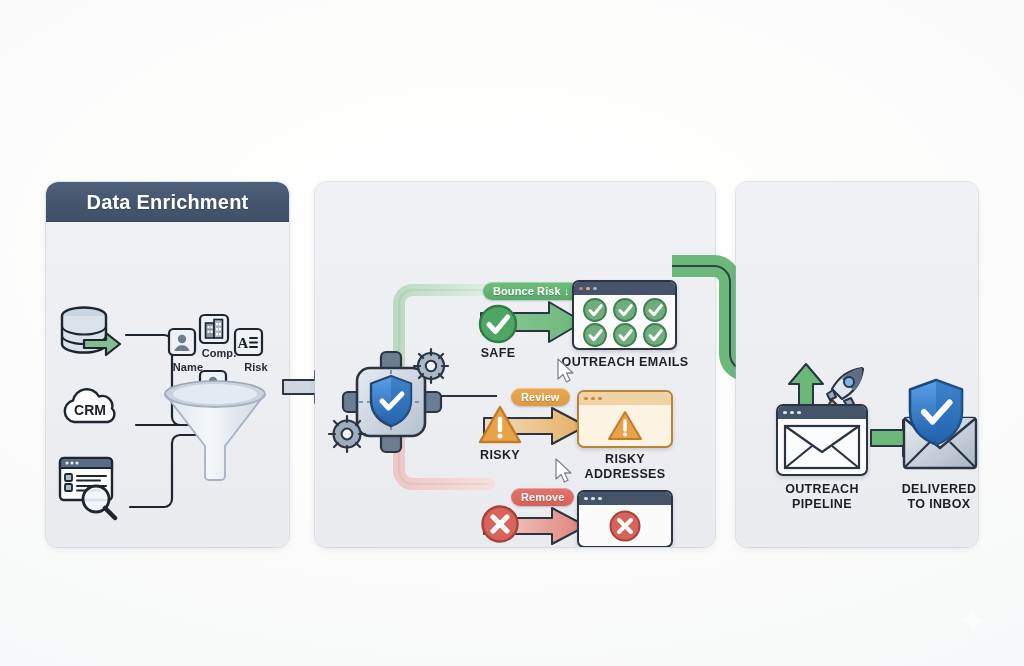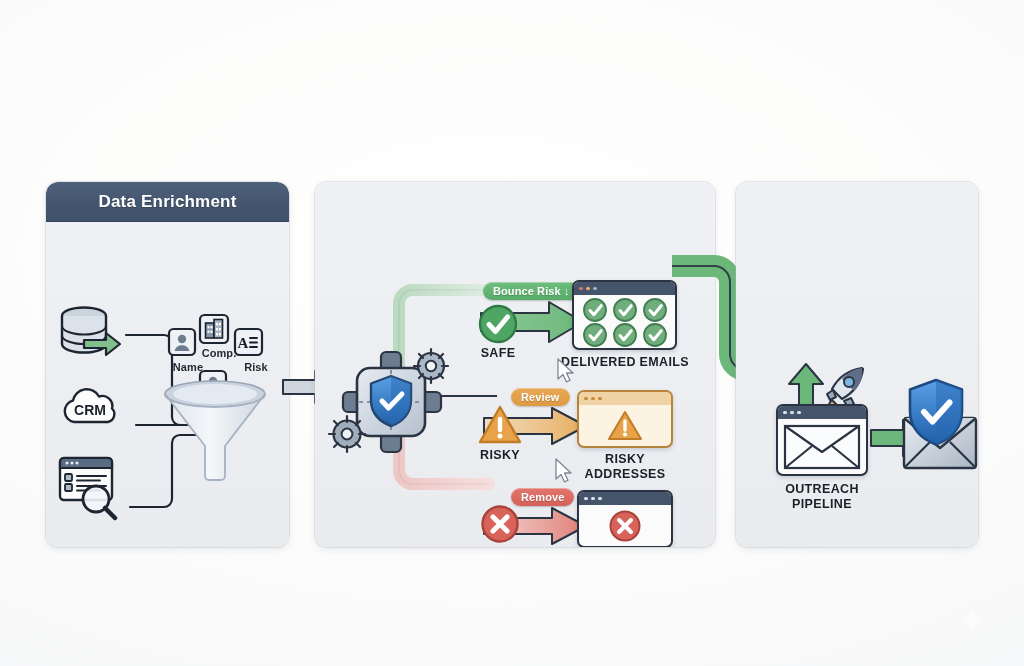--- a/index.html
+++ b/index.html
@@ -24,21 +24,21 @@
     overflow:hidden;
   }
   .panel-head {
     height:40px;
     background:linear-gradient(180deg,#4e617b 0%,#44566e 55%,#3f5168 100%);
     display:flex; align-items:center; justify-content:center;
     border-radius:12px 12px 0 0;
     box-shadow:inset 0 -1px 0 rgba(0,0,0,.12);
   }
   .panel-head span {
-    color:#fff; font-size:17px; font-weight:700; letter-spacing:.2px;
+    color:#fff; font-size:20px; font-weight:700; letter-spacing:.2px;
     text-shadow:0 1px 1px rgba(0,0,0,.22);
   }
   .panel-body { position:absolute; left:0; right:0; top:40px; bottom:0; }
 
   #p1 { left:46px;  top:182px; width:243px; height:365px; }
   #p2 { left:315px; top:182px; width:400px; height:365px; }
   #p3 { left:736px; top:182px; width:242px; height:365px; }
 
   
   .lbl {
@@ -301,21 +301,21 @@
               <path d="M13 14.5 l3.8 4.2 7.4 -9"></path>
                 <path d="M43 14.5 l3.8 4.2 7.4 -9"></path>
                 <path d="M73 14.5 l3.8 4.2 7.4 -9"></path>
               <path d="M13 39.5 l3.8 4.2 7.4 -9"></path>
                 <path d="M43 39.5 l3.8 4.2 7.4 -9"></path>
                 <path d="M73 39.5 l3.8 4.2 7.4 -9"></path>
             </g>
           </svg>
         </div>
       </div>
-      <div class="lbl abs" style="left:240px; top:133px; width:140px;">DELIVERED EMAILS</div>
+      <div class="lbl abs" style="left:240px; top:133px; width:140px;">OUTREACH EMAILS</div>
 
       <div class="badge orange" style="left:196px; top:166px;text-align:center;">Review</div>
 
       <svg class="abs" style="left:168px; top:184px;" width="105" height="40" viewBox="0 0 105 40">
         <defs>
             <linearGradient id="ao" x1="0" y1="0" x2="1" y2="0">
           <stop offset="0" stop-color="#f0ddc2"></stop>
               <stop offset="1" stop-color="#e8ae60"></stop>
             </linearGradient>
           </defs>
@@ -440,20 +440,22 @@
               <stop offset="1" stop-color="#1d5ea8"></stop>
           </linearGradient>
         </defs>
         <rect x="8" y="44" width="72" height="50" rx="3" fill="url(#eg)" stroke="#2b3442" stroke-width="2.4"></rect>
         <path d="M8 44 L44 74 L80 44" fill="#cdd6e1" stroke="#2b3442" stroke-width="2.4" stroke-linejoin="round"></path>
         <path d="M8 94 L34 68 M80 94 L54 68" fill="none" stroke="#2b3442" stroke-width="2.2"></path>
         <path d="M40 6 l26 9.5 v22 c0 17 -12 28 -26 33 c-14 -5 -26 -16 -26 -33 v-22 z" fill="url(#sh)" stroke="#1c4a80" stroke-width="2.6" stroke-linejoin="round"></path>
         <path d="M40 6 l26 9.5 v22 c0 17 -12 28 -26 33 z" fill="#2668b2" opacity=".5"></path>
         <path d="M28 38 l8.5 9.5 17 -19" fill="none" stroke="#fff" stroke-width="6" stroke-linecap="round" stroke-linejoin="round"></path>
       </svg>
+      <div class="lbl abs" style="left:140px; top:260px; width:126px;">DELIVERED
+TO INBOX</div>
 
     </div>
   </div>
 
   <svg class="abs" style="left:556px; top:358px;" width="20" height="26" viewBox="0 0 20 26">
     <path d="M2 1 L2 21 L7 16.5 L10.5 24 L14 22.2 L10.5 15 L17 15 z" fill="#ffffff" stroke="#7e8796" stroke-width="1.3" stroke-linejoin="round"></path>
   </svg>
   <svg class="abs" style="left:554px; top:458px;" width="20" height="26" viewBox="0 0 20 26">
     <path d="M2 1 L2 21 L7 16.5 L10.5 24 L14 22.2 L10.5 15 L17 15 z" fill="#ffffff" stroke="#7e8796" stroke-width="1.3" stroke-linejoin="round"></path>
   </svg>

